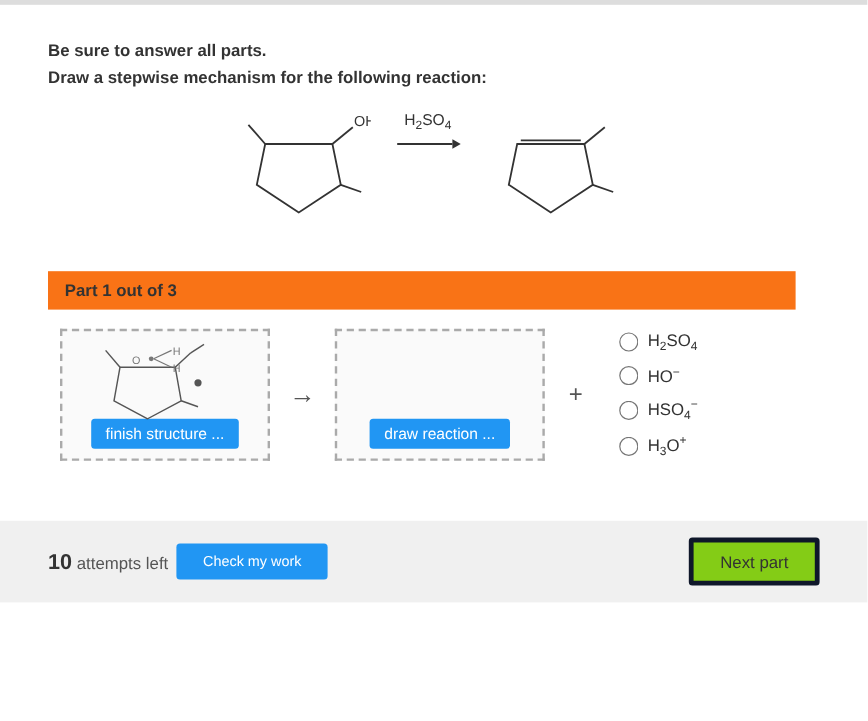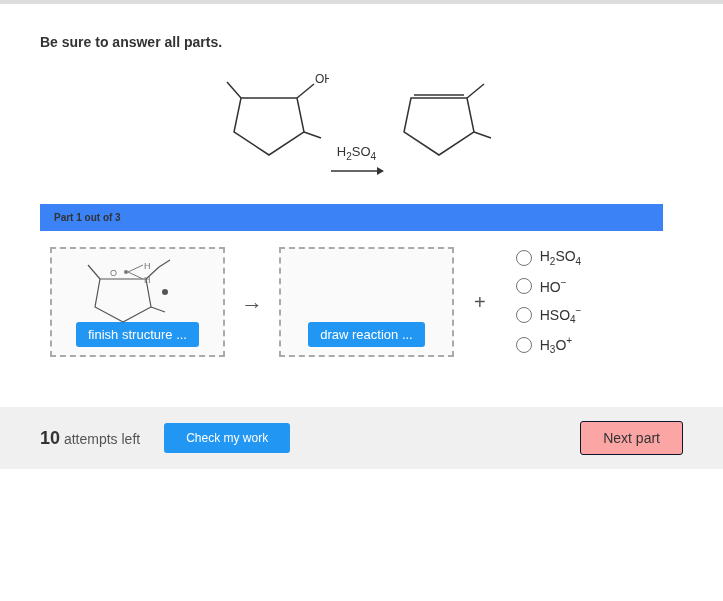--- a/index.html
+++ b/index.html
@@ -23,39 +23,40 @@
     }
     .instructions p {
       margin-bottom: 6px;
       font-size: 14px;
     }
     .instructions p strong {
       font-weight: bold;
     }
     .reaction-area {
       display: flex;
-      align-items: flex-end;
+      align-items: flex-start;
       justify-content: center;
       margin: 20px 0 24px 0;
+      gap: 20px;
     }
     .arrow-label {
       display: flex;
       flex-direction: column;
       align-items: center;
       font-size: 13px;
     }
     .arrow-line {
       display: flex;
       align-items: center;
       gap: 4px;
     }
     .part-header {
-      background: #3b82f6;
+      background: #f97316;
       padding: 8px 14px;
-      font-size: 10px;
+      font-size: 14px;
       font-weight: bold;
       margin-bottom: 16px;
     }
     .part-body {
       display: flex;
       align-items: center;
       gap: 16px;
       padding: 0 10px;
       margin-bottom: 20px;
     }
@@ -115,21 +116,21 @@
       cursor: pointer;
     }
     .radio-label {
       font-size: 14px;
     }
     .bottom-bar {
       background: #f0f0f0;
       padding: 14px 40px;
       display: flex;
       align-items: center;
-      gap: 24px;
+      gap: 7px;
       margin-top: 10px;
     }
     .attempts-left {
       font-size: 14px;
       color: #555;
     }
     .attempts-left strong {
       font-size: 18px;
       font-weight: bold;
       color: #333;
@@ -137,40 +138,41 @@
     .check-btn {
       background: #2196F3;
       color: white;
       border: none;
       padding: 8px 22px;
       border-radius: 3px;
       cursor: pointer;
       font-size: 12px;
     }
     .next-btn {
-      background: #fca5a5;
+      background: #84cc16;
       color: #333;
-      border: 1px solid #0f172a;
+      border: 4px solid #0f172a;
       padding: 8px 22px;
       border-radius: 3px;
       cursor: pointer;
       font-size: 14px;
       margin-left: auto;
     }
     sub { font-size: 10px; }
     sup { font-size: 10px; }
   </style>
 </head>
 <body>
 
 <div class="top-border"></div>
 
 <div class="content">
   <div class="instructions">
     <p><strong>Be sure to answer all parts.</strong></p>
+    <p><strong>Draw a stepwise mechanism for the following reaction:</strong></p>
   </div>
 
   <div class="reaction-area">
 
     <svg width="120" height="110" viewBox="0 0 120 110">
 
       <polygon points="60,85 25,62 32,28 88,28 95,62" fill="none" stroke="#333" stroke-width="1.5"></polygon>
 
       <line x1="88" y1="28" x2="105" y2="14" stroke="#333" stroke-width="1.5"></line>
       <text x="106" y="13" font-size="12" fill="#333">OH</text>

